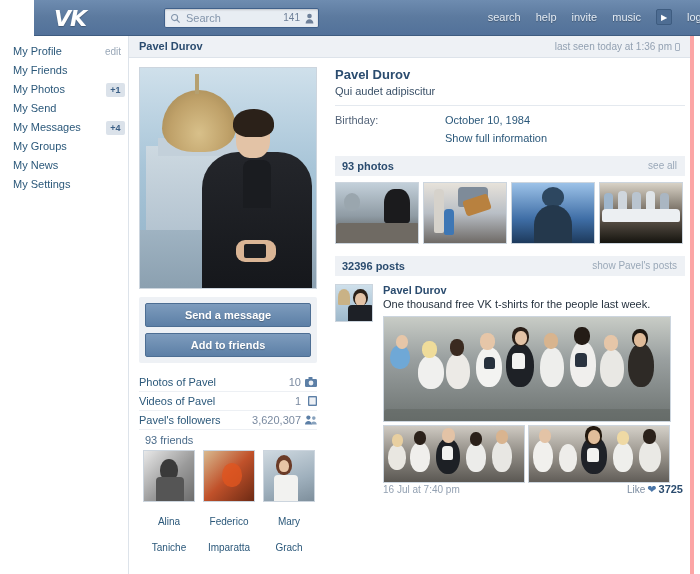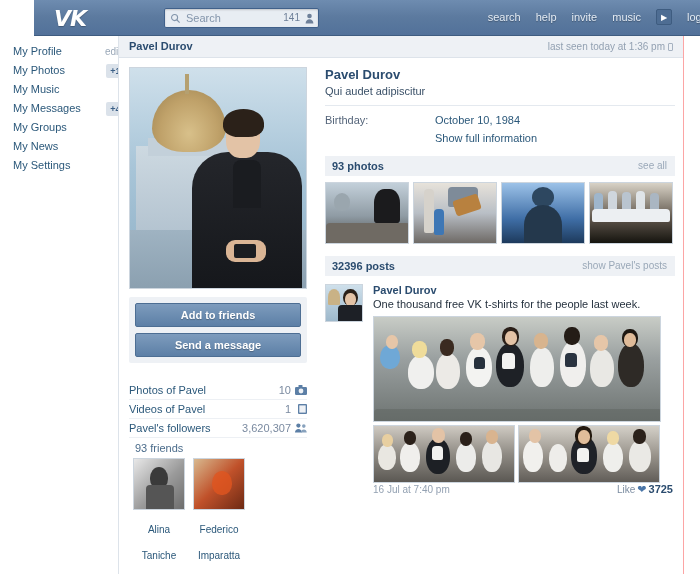--- a/index.html
+++ b/index.html
@@ -82,25 +82,25 @@
   .side-badge {
     position: absolute; right: 7px; top: 3px;
     min-width: 19px; height: 14px; line-height: 14px;
     background: #dbe2ea; border-radius: 2px;
     color: #3b5f86; font-size: 9px; font-weight: bold;
     text-align: center; padding: 0 3px;
   }
 
   
   .panel {
-    position: absolute; left: 118px; top: 36px;
+    position: absolute; left: 128px; top: 36px;
     width: 566px; height: 538px;
     background: #fff;
     border-left: 1px solid #dde3ea;
-    border-right: 1px solid #fca5a5;
+    border-right: 4px solid #fca5a5;
   }
   .panel-head {
     position: relative; height: 22px;
     background: #eef1f5;
     border-bottom: 1px solid #dde3ea;
   }
   .panel-title {
     position: absolute; left: 10px; top: 4px;
     font-size: 11px; font-weight: bold; color: #2b4c6f;
   }
@@ -168,21 +168,21 @@
     display:block; width:100%; height:24px; line-height:22px;
     text-align:center; color:#fff; font-size:11px; font-weight:bold;
     background: linear-gradient(180deg, #7e9cbd 0%, #5c7fa6 100%);
     border:1px solid #4d6e93; border-radius:2px;
     text-shadow:0 1px 1px rgba(0,0,0,.25);
     cursor:pointer; margin-bottom:6px;
   }
   .btn-blue:last-child { margin-bottom:0; }
 
   
-  .counters { margin-top:18px; }
+  .counters { margin-top:10px; }
   .counter-row {
     position:relative; height:19px; line-height:19px;
     border-bottom:1px solid #edf0f4; font-size:11px; color:#2b587a;
   }
   .counter-val {
     position:absolute; right:16px; top:0; color:#7a8aa0; font-size:11px;text-align:right;
   }
   .counter-ic { position:absolute; right:0; top:4px; }
 
   
@@ -268,25 +268,28 @@
     <a class="navlink">log out</a>
   </div>
 </div>
 
 <div class="sidebar">
   <div class="side-item">
     <span>My Profile</span>
     <span class="side-edit">edit</span>
   </div>
   <div class="side-item">
+    <span>My Friends</span>
+  </div>
+  <div class="side-item">
     <span>My Photos</span>
     <span class="side-badge">+1</span>
   </div>
   <div class="side-item">
-    <span>My Music</span>
+    <span>My Send</span>
   </div>
   <div class="side-item">
     <span>My Messages</span>
     <span class="side-badge">+4</span>
   </div>
   <div class="side-item">
     <span>My Groups</span>
   </div>
   <div class="side-item">
     <span>My News</span>
@@ -316,22 +319,22 @@
       <div class="pp-roof"></div>
       <div class="pp-man-body"></div>
       <div class="pp-man-shirt"></div>
       <div class="pp-man-head"></div>
       <div class="pp-man-hair"></div>
       <div class="pp-hands"></div>
       <div class="pp-phone"></div>
     </div>
 
     <div class="btnwrap">
+      <div class="btn-blue">Send a message</div>
       <div class="btn-blue">Add to friends</div>
-      <div class="btn-blue">Send a message</div>
     </div>
 
     <div class="counters">
       <div class="counter-row">
         <span>Photos of Pavel</span>
         <span class="counter-val">10</span>
         <svg class="counter-ic" width="12" height="10" viewBox="0 0 12 10">
           <rect x="0" y="2" width="12" height="8" rx="1.2" fill="#5c7fa6"></rect>
           <rect x="3.5" y="0" width="4" height="2.5" rx="0.6" fill="#5c7fa6"></rect>
           <circle cx="6" cy="6" r="2.4" fill="#eef1f5"></circle>
@@ -367,20 +370,29 @@
         </div>
         <div class="mf-name">Alina</div>
         <div class="mf-name">Taniche</div>
       </div>
       <div class="mf-item">
         <div class="mf-thumb" style="background:linear-gradient(135deg,#d8b98f,#c0512a 50%,#6d2a14);">
           <div class="cb" style="left:18px;top:12px;width:20px;height:24px;background:#e0551f;opacity:.8;"></div>
         </div>
         <div class="mf-name">Federico</div>
         <div class="mf-name">Imparatta</div>
+      </div>
+      <div class="mf-item">
+        <div class="mf-thumb" style="background:linear-gradient(160deg,#cfd9e0,#9fb0bd 60%,#7e8f9c);">
+          <div class="cb" style="left:12px;top:4px;width:16px;height:20px;background:#6b3b27;"></div>
+          <div class="cb" style="left:15px;top:9px;width:10px;height:12px;background:#e8c4a5;"></div>
+          <div class="ct" style="left:10px;top:24px;width:24px;height:28px;background:#f2f2f0;"></div>
+        </div>
+        <div class="mf-name">Mary</div>
+        <div class="mf-name">Grach</div>
       </div>
     </div>
   </div>
 
   <div class="col-right">
 
     <div class="name-main">Pavel Durov</div>
     <div class="name-sub">Qui audet adipiscitur</div>
     <div class="hr"></div>
 

